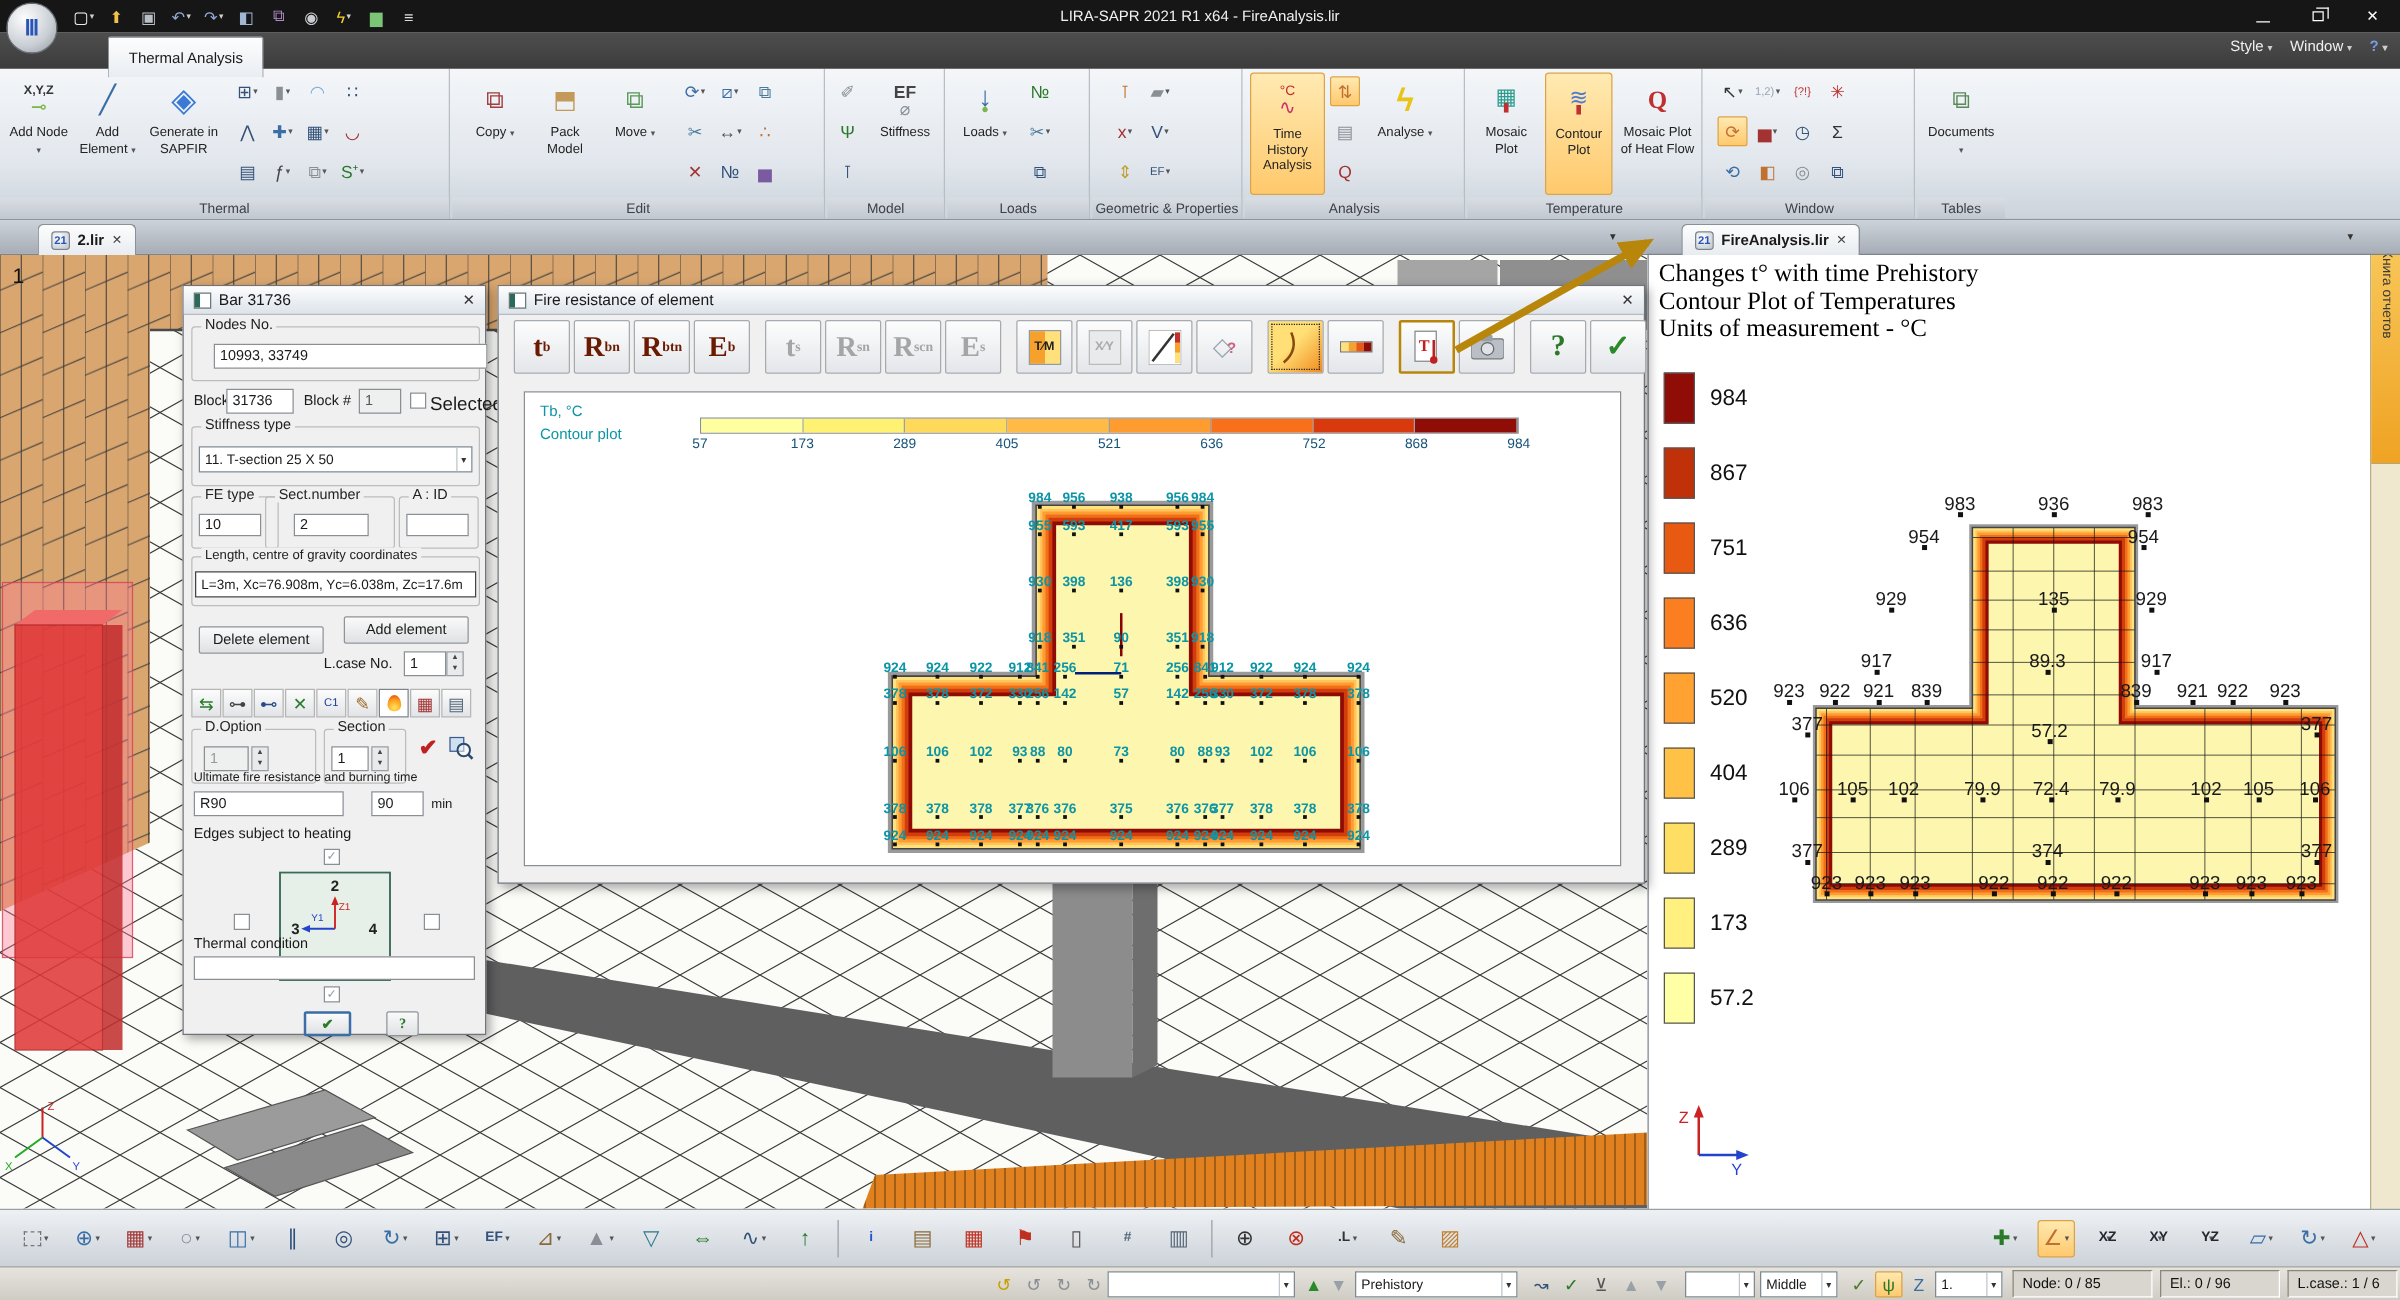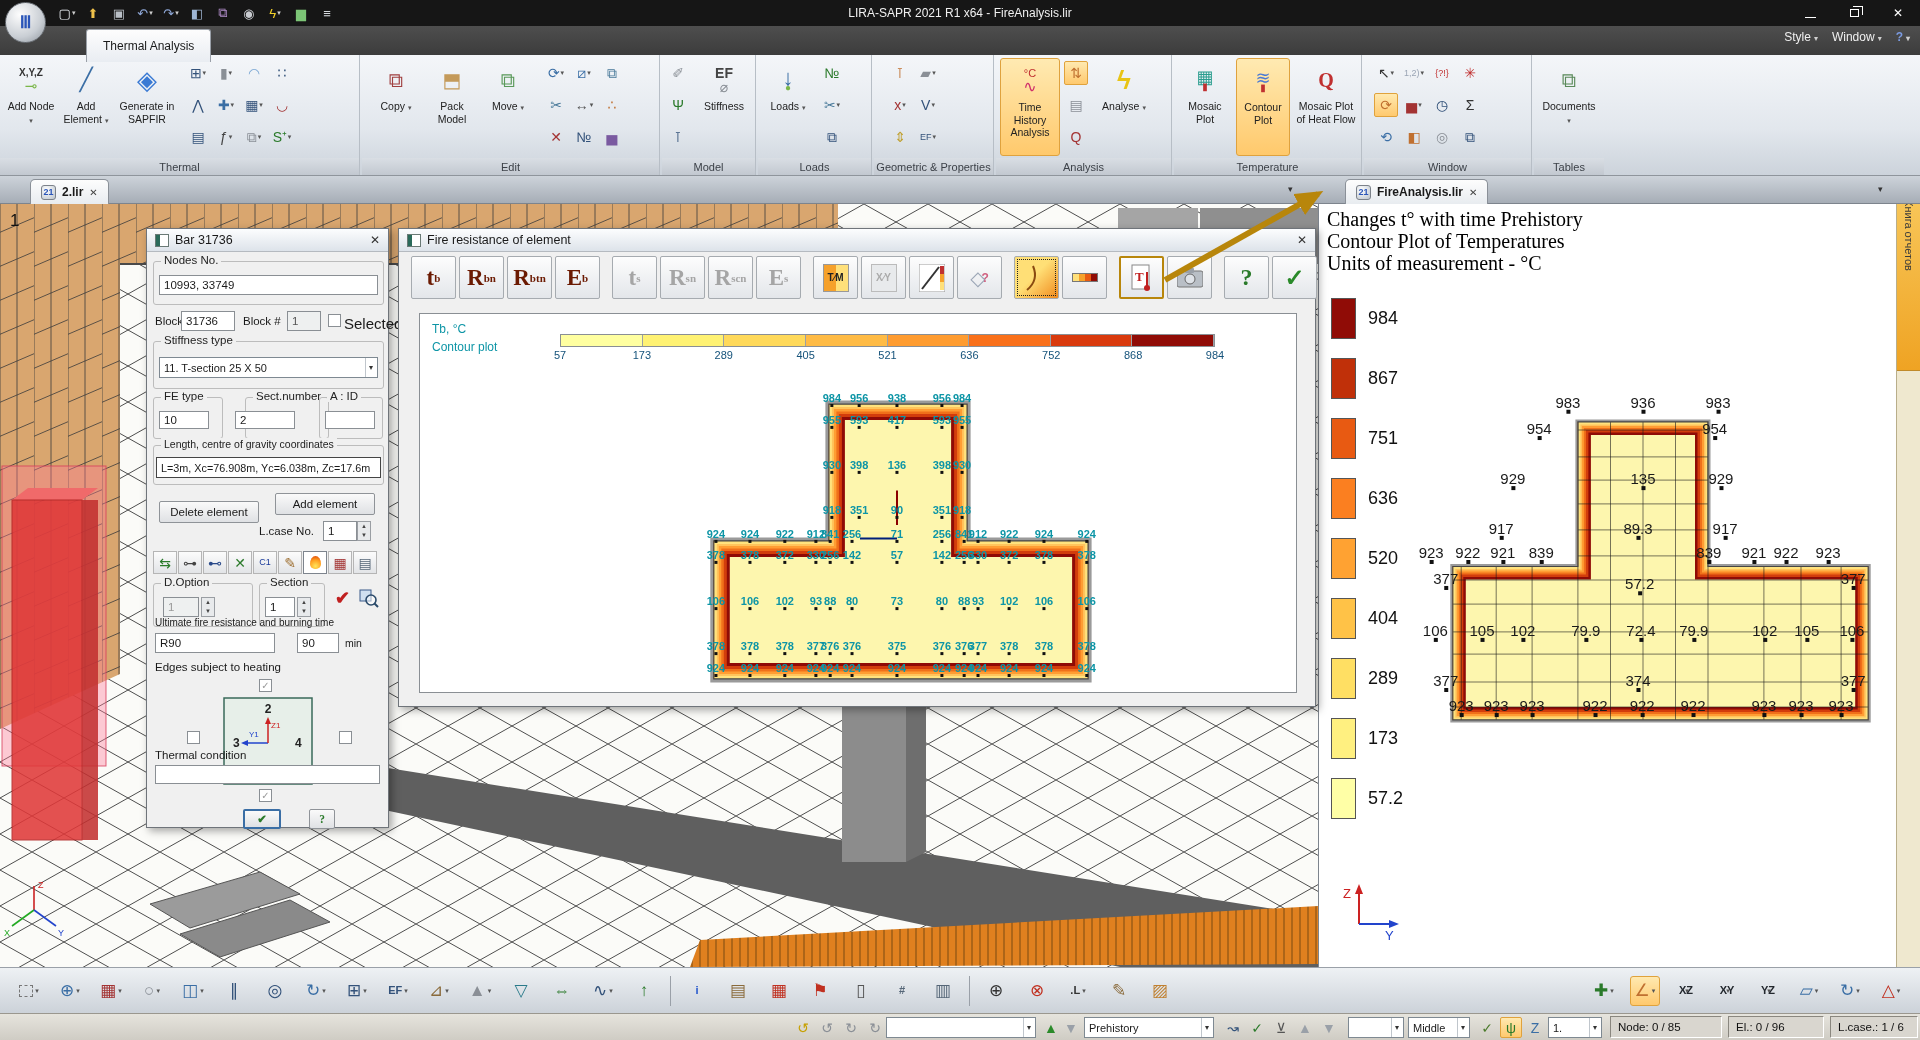--- a/index.html
+++ b/index.html
@@ -749,39 +749,39 @@
 
 <div class="dlg" style="left:146px;top:228px;width:243px;height:600px">
   <div class="dlg-title">
     <span class="dicon"></span>
     <span>Bar  31736</span>
     <span class="dlg-close">✕</span>
   </div>
   <div class="grp" style="left:6px;top:32px;width:231px;height:44px">
     <span class="glab">Nodes No.</span>
   </div>
-  <div class="tbx" style="left:12px;top:46px;width:219px;height:20px">10993, 33749</div>
+  <div class="tbx" style="left:24px;top:46px;width:219px;height:20px">10993, 33749</div>
   <span class="lbl" style="left:8px;top:86px">Block</span>
   <div class="tbx" style="left:34px;top:82px;width:54px;height:20px">31736</div>
   <span class="lbl" style="left:96px;top:86px">Block #</span>
   <div class="tbx dis" style="left:140px;top:82px;width:34px;height:20px">1</div>
   <span class="cb" style="left:181px;top:85px"></span>
   <span class="lbl" style="left:197px;top:86px;font-size:15px">Selected</span>
   <div class="grp" style="left:6px;top:112px;width:231px;height:48px">
     <span class="glab">Stiffness type</span>
   </div>
   <div class="combo" style="left:12px;top:128px;width:219px;height:21px">
     <span>11. T-section 25 X 50</span>
       <span class="cc">▾</span>
   </div>
   <div class="grp" style="left:6px;top:168px;width:70px;height:42px">
     <span class="glab">FE type</span>
   </div>
   <div class="tbx" style="left:12px;top:182px;width:50px;height:18px">10</div>
-  <div class="grp" style="left:98px;top:168px;width:84px;height:42px">
+  <div class="grp" style="left:65px;top:168px;width:104px;height:42px">
     <span class="glab">Sect.number</span>
   </div>
   <div class="tbx" style="left:88px;top:182px;width:60px;height:18px">2</div>
   <div class="grp" style="left:172px;top:168px;width:64px;height:42px">
     <span class="glab">A : ID</span>
   </div>
   <div class="tbx" style="left:178px;top:182px;width:50px;height:18px"></div>
   <div class="grp" style="left:6px;top:216px;width:231px;height:40px">
     <span class="glab" style="font-size:10.5px">Length, centre of gravity coordinates</span>
   </div>

